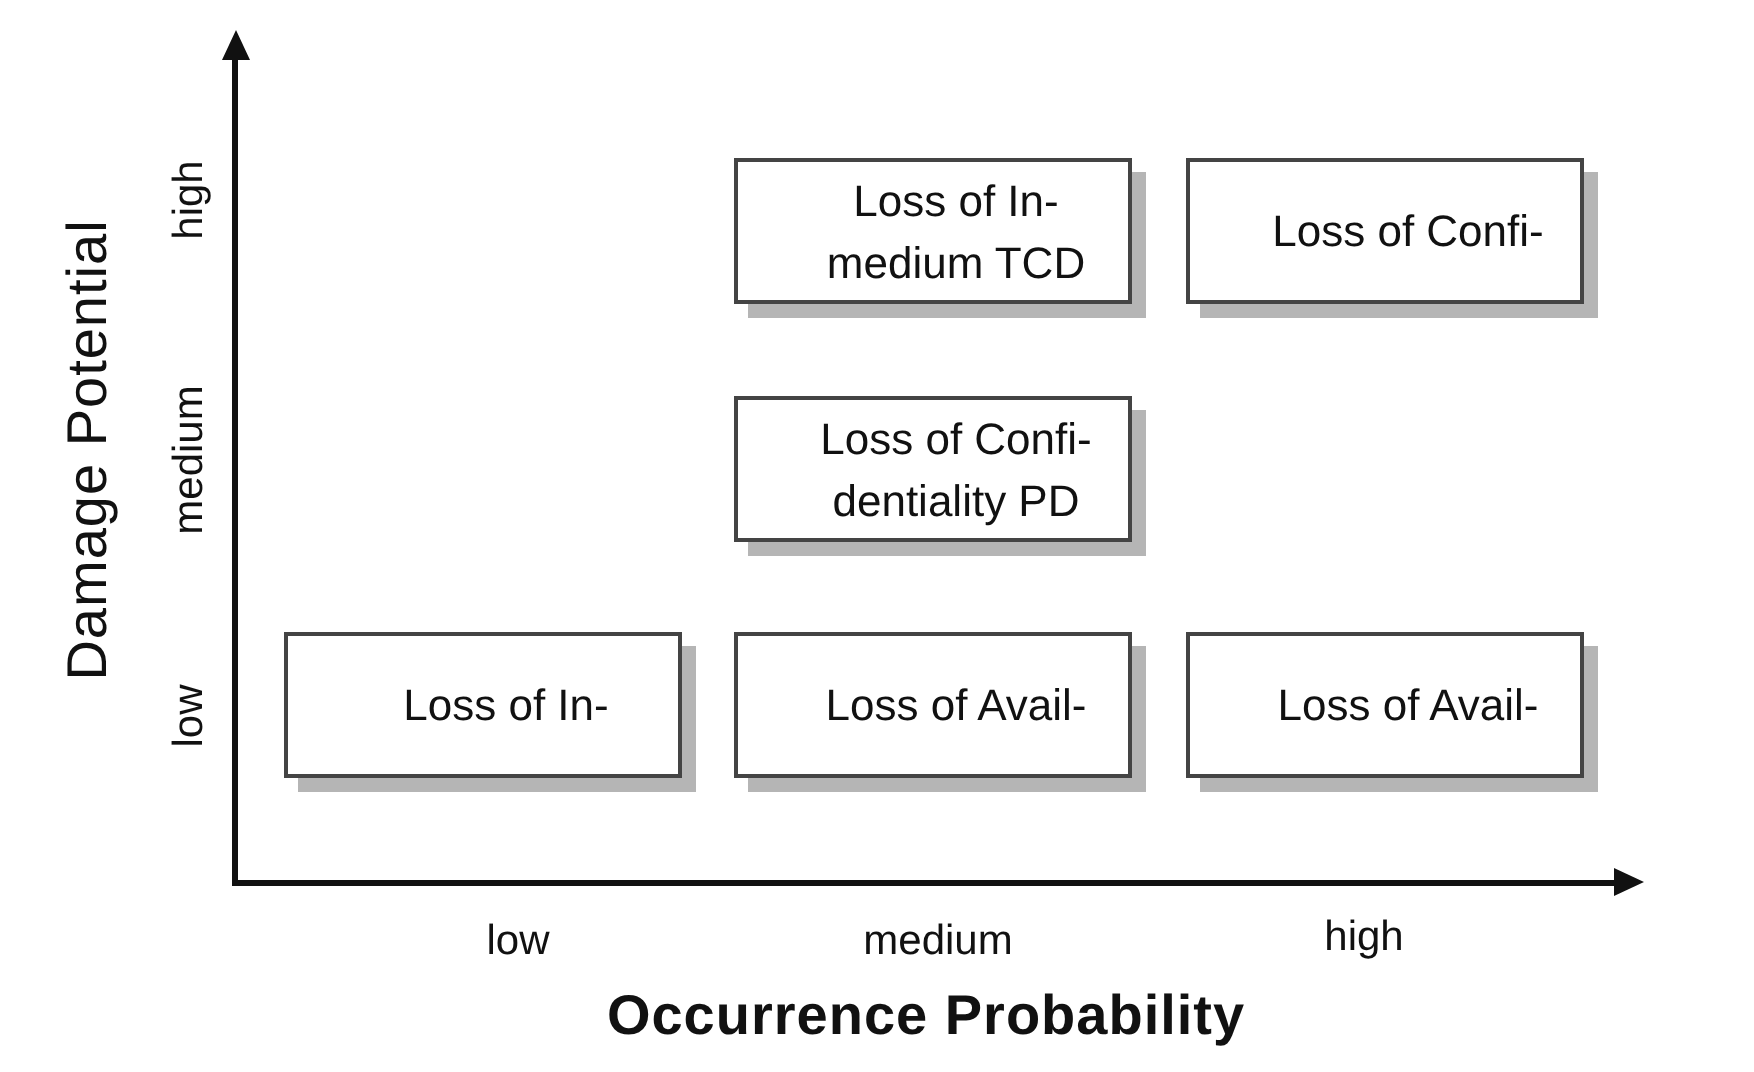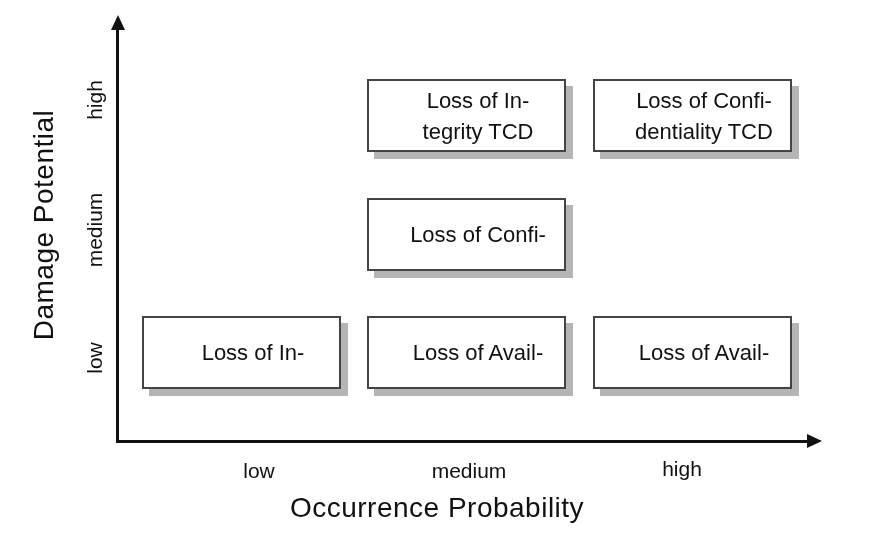--- a/index.html
+++ b/index.html
@@ -65,21 +65,21 @@
   }
   .axis-title {
     font-size: 28px;
     letter-spacing: 0.5px;
     color: #111111;
   }
   .tick-label {
     font-size: 21px;
     color: #111111;
   }
-  .x-axis-title { left: 437px; top: 508px; }
+  .x-axis-title { left: 463px; top: 508px; font-weight: bold; }
   .y-axis-title { left: 44px;  top: 225px; }
   .xtick-low    { left: 259px; top: 471px; }
   .xtick-medium { left: 469px; top: 471px; }
   .xtick-high   { left: 682px; top: 469px; }
   .ytick-high   { left: 95px;  top: 100px; }
   .ytick-medium { left: 95px;  top: 230px; }
   .ytick-low    { left: 95px;  top: 358px; }
   
   .node {
     position: absolute;
@@ -125,30 +125,30 @@
   <div class="centered tick-label xtick-low">low</div>
   <div class="centered tick-label xtick-medium">medium</div>
   <div class="centered tick-label xtick-high">high</div>
 
   <div class="rotated tick-label ytick-high">high</div>
   <div class="rotated tick-label ytick-medium">medium</div>
   <div class="rotated tick-label ytick-low">low</div>
 
   <div class="node col-medium row-high">
     <div class="node-line">Loss of In-</div>
-    <div class="node-line">tegrity TCD</div>
+    <div class="node-line">medium TCD</div>
   </div>
 
   <div class="node col-high row-high">
     <div class="node-line">Loss of Confi-</div>
-    <div class="node-line">dentiality TCD</div>
   </div>
 
   <div class="node col-medium row-medium">
     <div class="node-line">Loss of Confi-</div>
+    <div class="node-line">dentiality PD</div>
   </div>
 
   <div class="node col-low row-low">
     <div class="node-line">Loss of In-</div>
   </div>
 
   <div class="node col-medium row-low">
     <div class="node-line">Loss of Avail-</div>
   </div>
 

